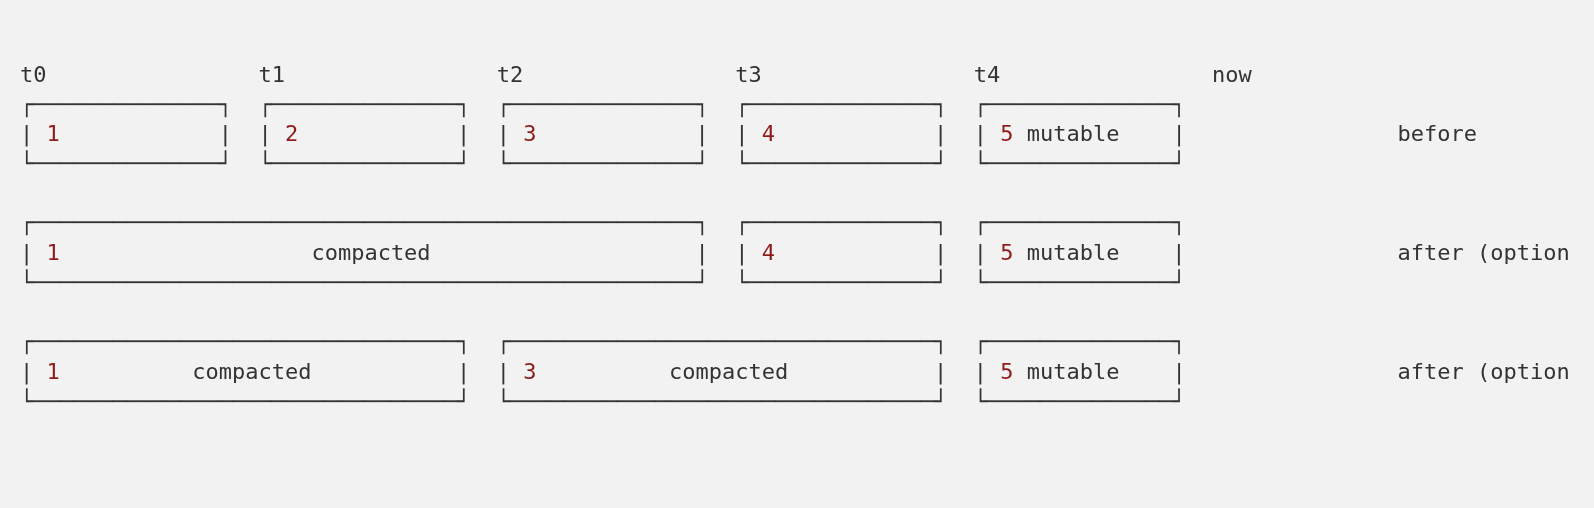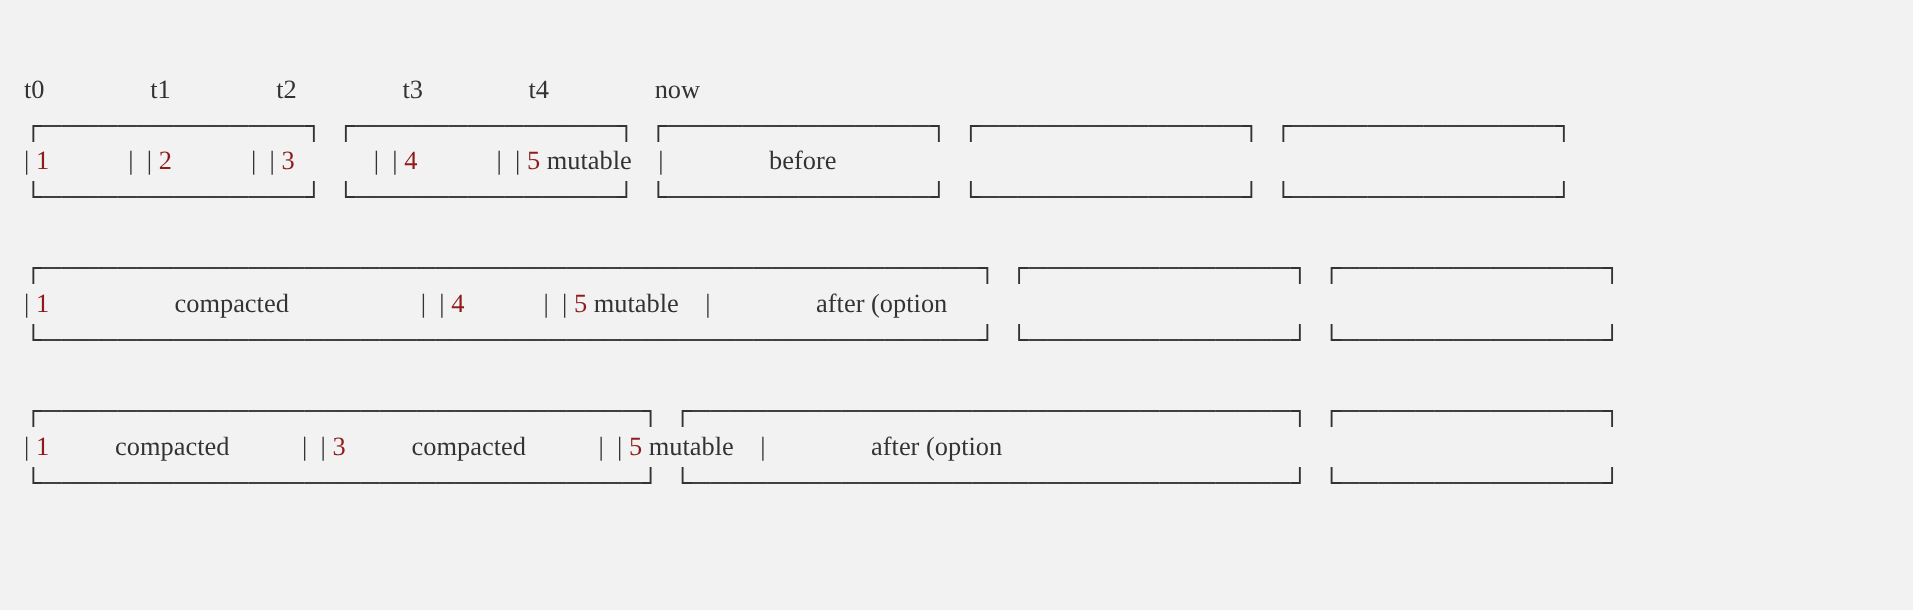--- a/index.html
+++ b/index.html
@@ -10,21 +10,20 @@
     font-size: 22px;
     line-height: 1.35;
     color: #333;
     overflow: hidden;
   }
   pre {
     margin: 0;
     padding: 60px 11px 0 20px;
     white-space: pre;
     letter-spacing: 0;
-    font-family: Liberation Serif, serif;
   }
   .hl {
     color: #8f1a1a;
   }
 </style>
 </head>
 <body>
 
 <pre id="diagram">t0                t1                t2                t3                t4                now
 ┌──────────────┐  ┌──────────────┐  ┌──────────────┐  ┌──────────────┐  ┌──────────────┐

